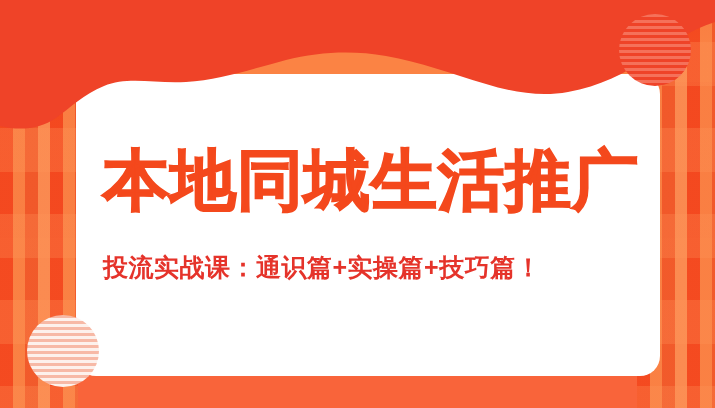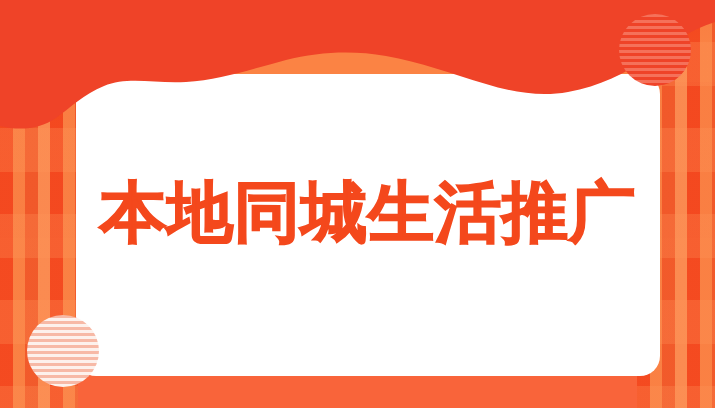--- a/index.html
+++ b/index.html
@@ -146,22 +146,22 @@
 
   
   .text-wrap {
     position: absolute;
     left: 76px;
     top: 74px;
     width: 584px;
     height: 302px;
     display: flex;
     flex-direction: column;
-    align-items: center;
     justify-content: center;
+    padding-left: 27px;
   }
   .title {
     margin: 0;
     font-size: 66px;
     line-height: 1.06;
     font-weight: 700;
     letter-spacing: 1px;
     color: #f4481c;
     white-space: nowrap;
     -webkit-text-stroke: 1.6px #f4481c;
@@ -208,15 +208,16 @@
              C156,84 128,76 104,86
              C84,94 70,108 56,118
              C40,129 20,131 0,126 Z" fill="#ef4328"></path>
   </svg>
 
   <div class="striped-circle tr"></div>
   <div class="striped-circle bl"></div>
 
   <div class="text-wrap">
     <h1 class="title">本地同城生活推广</h1>
+    <p class="subtitle">投流实战课：通识篇+实操篇+技巧篇！</p>
   </div>
 
 </div>
 
 </body></html>

